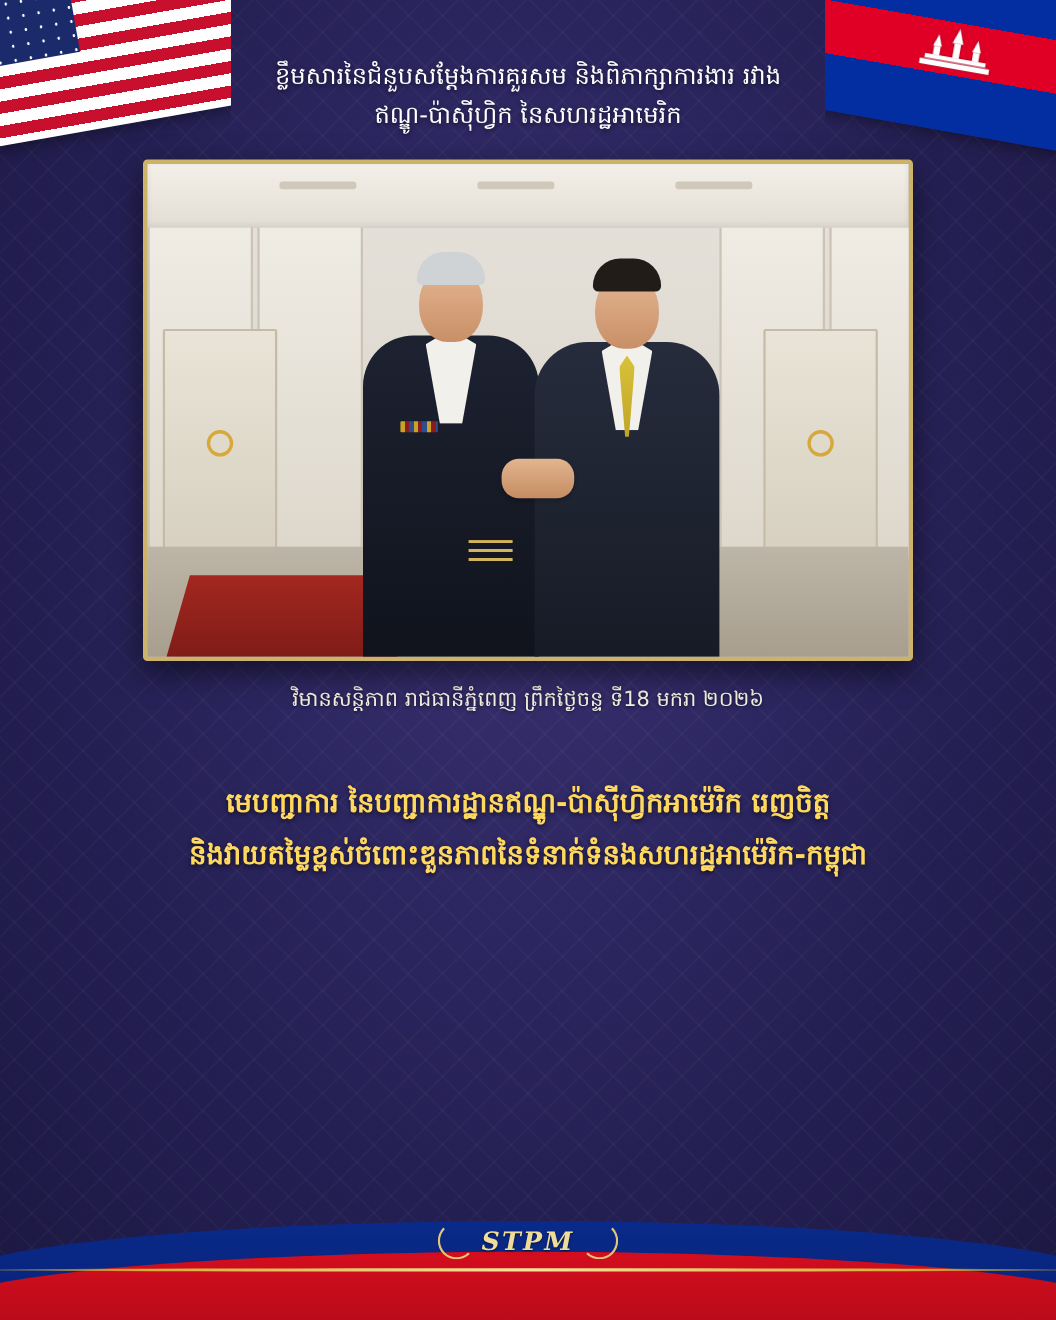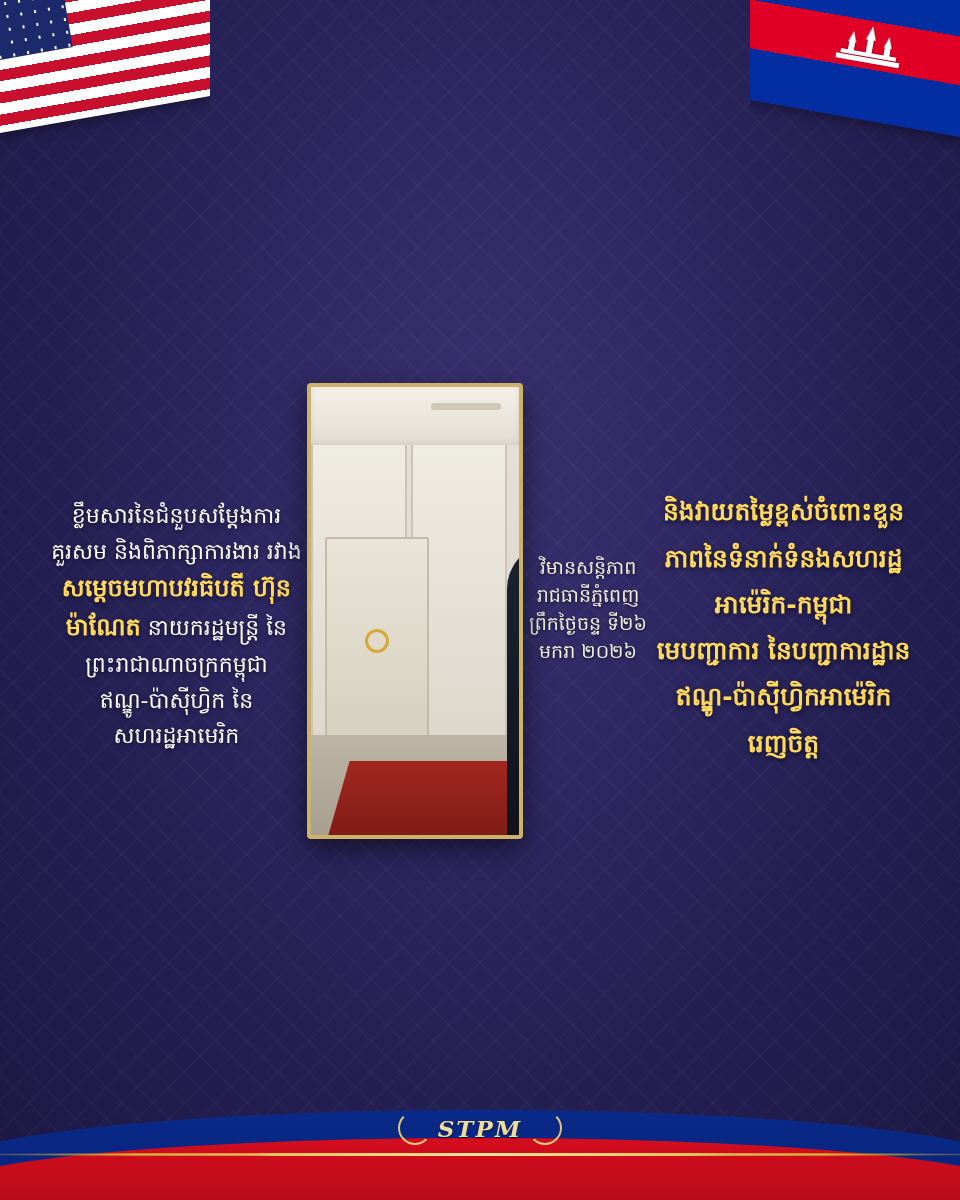--- a/index.html
+++ b/index.html
@@ -151,21 +151,21 @@
     margin: 0 6px;
     font-style: italic;
   }
 
   
   .content {
     position: absolute;
     inset: 0;
     padding: 0 46px;
     display: flex;
-    flex-direction: row;
+    flex-direction: column;
     align-items: center;
   }
 
   .headline {
     margin-top: 52px;
     text-align: center;
     width: 100%;
     line-height: 1.62;
     font-size: 22px;
     color: #ffffff;
@@ -366,24 +366,20 @@
           <rect x="51" y="23" width="6" height="8"></rect>
         </g>
       </svg>
     </div>
   </div>
 
   <div class="content">
 
     <div class="headline">
       <span class="ln hl-white">ខ្លឹមសារនៃជំនួបសម្តែងការគួរសម និងពិភាក្សាការងារ រវាង</span>
-      <span class="ln">
-        <span class="hl-gold-lg">សម្តេចមហាបវរធិបតី ហ៊ុន ម៉ាណែត</span>
-        <span class="hl-white">នាយករដ្ឋមន្ត្រី នៃព្រះរាជាណាចក្រកម្ពុជា</span>
-      </span>
       <span class="ln hl-white">ឥណ្ឌូ-ប៉ាស៊ីហ្វិក នៃសហរដ្ឋអាមេរិក</span>
     </div>
 
     <div class="photo-frame">
       <div class="photo">
         <div class="hall-ceiling"></div>
         <div class="ceiling-slot" style="left:120px"></div>
         <div class="ceiling-slot" style="left:300px"></div>
         <div class="ceiling-slot" style="left:480px"></div>
 
@@ -412,25 +408,25 @@
           <div class="shirt-white" style="bottom:206px"></div>
           <div class="tie" style="bottom:200px"></div>
           <div class="head" style="bottom:280px"></div>
           <div class="hair" style="bottom:332px; background:#221c18;"></div>
         </div>
 
         <div class="handshake"></div>
       </div>
     </div>
 
-    <div class="caption">វិមានសន្តិភាព រាជធានីភ្នំពេញ ព្រឹកថ្ងៃចន្ទ ទី២៦ មករា ២០២៦</div>
+    <div class="caption">វិមានសន្តិភាព រាជធានីភ្នំពេញ ព្រឹកថ្ងៃចន្ទ ទី18 មករា ២០២៦</div>
 
     <div class="subhead">
+      <span class="ln">មេបញ្ជាការ នៃបញ្ជាការដ្ឋានឥណ្ឌូ-ប៉ាស៊ីហ្វិកអាម៉េរិក រេញចិត្ត</span>
       <span class="ln">និងវាយតម្លៃខ្ពស់ចំពោះឌួនភាពនៃទំនាក់ទំនងសហរដ្ឋអាម៉េរិក-កម្ពុជា</span>
-      <span class="ln">មេបញ្ជាការ នៃបញ្ជាការដ្ឋានឥណ្ឌូ-ប៉ាស៊ីហ្វិកអាម៉េរិក រេញចិត្ត</span>
     </div>
   </div>
 
   <div class="bottom-band">
     <div class="band-blue"></div>
     <div class="band-red"></div>
     <div class="band-gold-line"></div>
   </div>
 
   <div class="emblem">

